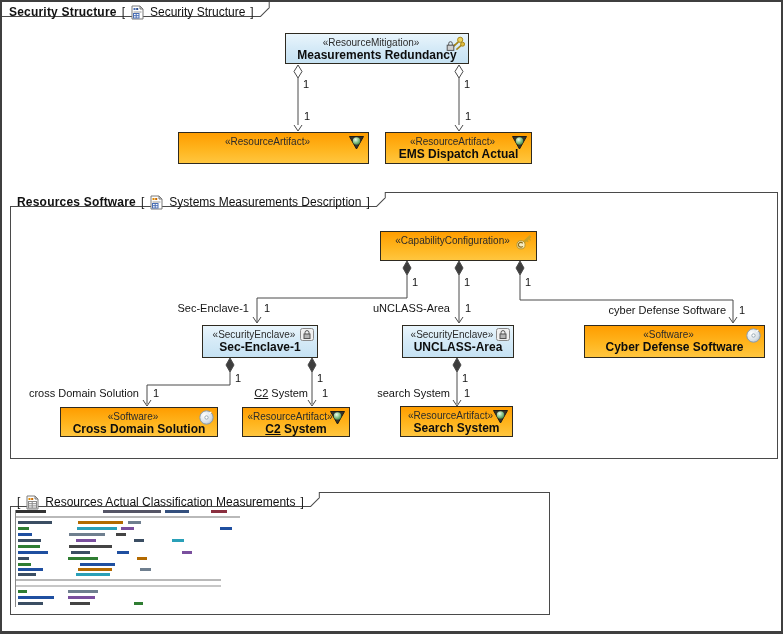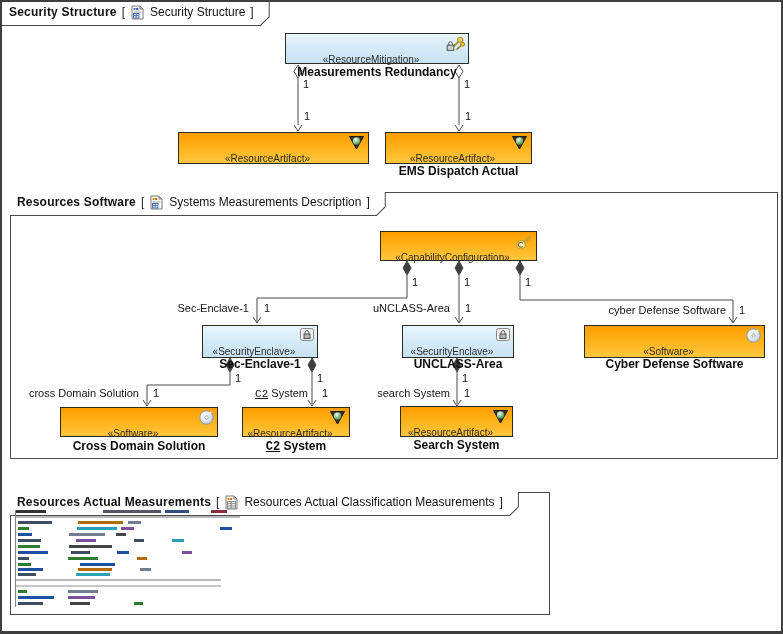--- a/index.html
+++ b/index.html
@@ -3,39 +3,39 @@
 <meta charset="utf-8">
 <style>
   html,body{margin:0;padding:0;background:#fff;}
   .canvas{
     position:relative;width:783px;height:634px;box-sizing:border-box;
     background:#fff;border:2px solid #3f3f3f;border-bottom-width:3px;
     font-family:"Liberation Sans","DejaVu Sans",sans-serif;color:#111;
     overflow:hidden;cursor:default;
   }
   .frame{position:absolute;border:1px solid #4a4a4a;background:#fff;}
-  .tab{position:absolute;top:-1px;left:-1px;height:24px;width:max-content;}
+  .tab{position:absolute;top:-1px;left:-1px;height:15px;width:max-content;}
   .tab-bg{position:absolute;inset:0;background:#4a4a4a;
     clip-path:polygon(0 0,100% 0,100% calc(100% - 9px),calc(100% - 9px) 100%,0 100%);}
   .tab-fg{position:absolute;left:0;top:0;right:1px;bottom:1px;background:#fff;
     clip-path:polygon(0 0,100% 0,100% calc(100% - 8.5px),calc(100% - 8.5px) 100%,0 100%);}
   .tab-content{position:relative;display:flex;align-items:center;gap:5px;height:20px;
     padding:0 16px 0 7px;font-size:12px;white-space:nowrap;}
   .tab-title{font-weight:bold;letter-spacing:.2px;}
   .tab-bracket{color:#222;}
   .tab-icon{display:inline-flex;margin:0 1px;}
   .node{position:absolute;box-sizing:border-box;border:1px solid #2e2a20;text-align:center;}
   .node.orange{background:linear-gradient(180deg,#ff9d00 0%,#ffb51e 55%,#ffc63f 100%);}
   .node.blue{background:linear-gradient(180deg,#e9f5fc 0%,#d5eaf7 50%,#c6e2f3 100%);}
-  .stere{font-size:10px;line-height:11px;margin-top:20px;color:#2b2b2b;padding:0 14px 0 2px;}
+  .stere{font-size:10px;line-height:11px;margin-top:3px;color:#2b2b2b;padding:0 14px 0 2px;}
   .nname{font-size:12px;line-height:14px;font-weight:bold;color:#0d0d0d;white-space:nowrap;}
   .cap-name{color:#2a2ad4;font-style:italic;}
   .corner-icon{position:absolute;top:2px;right:3px;line-height:0;}
   .elabel{position:absolute;font-size:11px;line-height:12px;color:#141414;white-space:nowrap;}
-  .u{text-decoration:underline;font-family:Liberation Mono, monospace;}
+  .u{text-decoration:underline;}
   .wires{position:absolute;left:0;top:0;pointer-events:none;}
   .thumb{position:absolute;left:13px;top:508px;width:226px;height:97px;overflow:hidden;}
 </style>
 </head>
 <body>
 
 <div class="canvas">
 
   <svg width="0" height="0" style="position:absolute">
     <defs>
@@ -75,21 +75,20 @@
         <span class="tab-bracket">]</span>
       </div>
     </div>
   </div>
 
   <div class="frame" style="left:8px;top:490px;width:538px;height:121px;">
     <div class="tab">
       <div class="tab-bg"></div>
       <div class="tab-fg"></div>
       <div class="tab-content">
-        <span class="tab-title">Resources Actual Measurements</span>
         <span class="tab-bracket">[</span>
         <span class="tab-icon">
           <svg width="13" height="15" viewBox="0 0 13 15">
               <path d="M1 1h8l3 3v10H1z" fill="#fff" stroke="#7a7a7a"></path>
               <path d="M9 1l3 3H9z" fill="#d8d8d8" stroke="#7a7a7a"></path>
               <rect x="2.5" y="3" width="2" height="2" fill="#e08a00"></rect>
               <rect x="5.2" y="3" width="2" height="2" fill="#c96a00"></rect>
               <rect x="2.5" y="6.5" width="8" height="6.5" fill="#fff" stroke="#8a8a8a"></rect>
               <line x1="2.5" y1="8.7" x2="10.5" y2="8.7" stroke="#8a8a8a"></line>
               <line x1="2.5" y1="10.9" x2="10.5" y2="10.9" stroke="#8a8a8a"></line>

